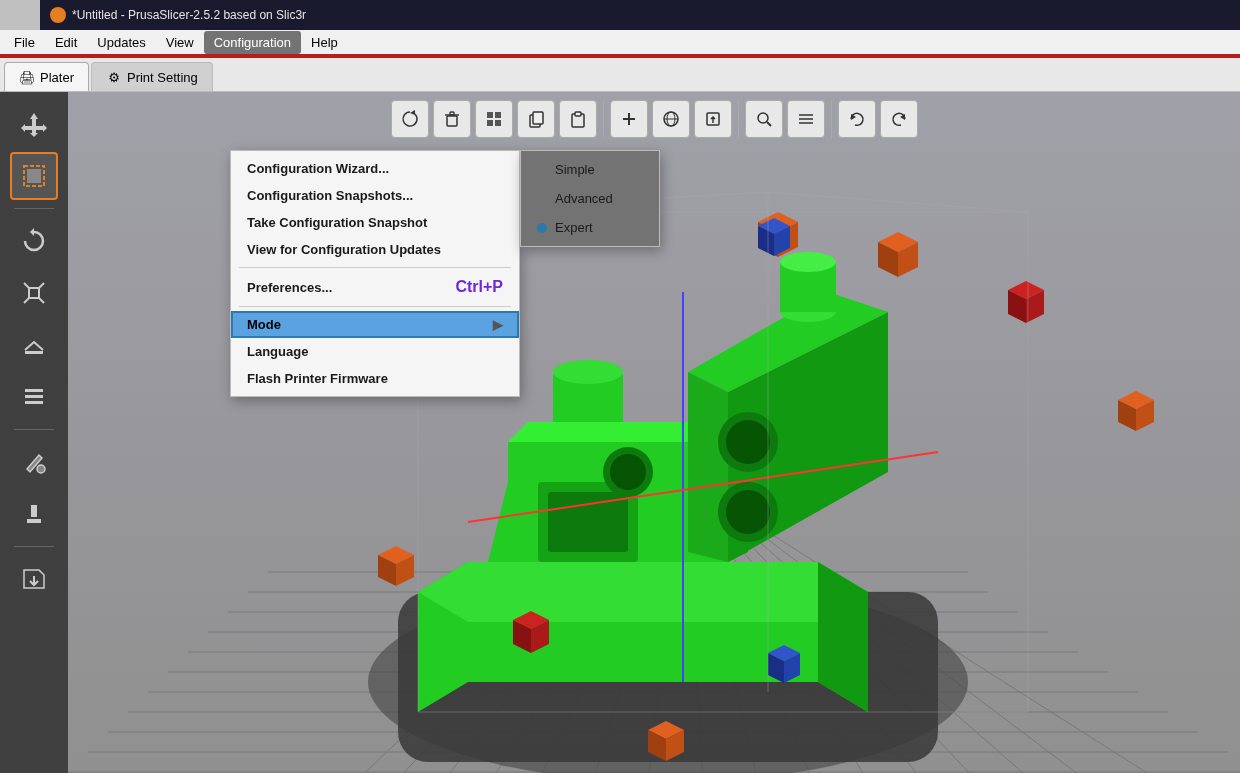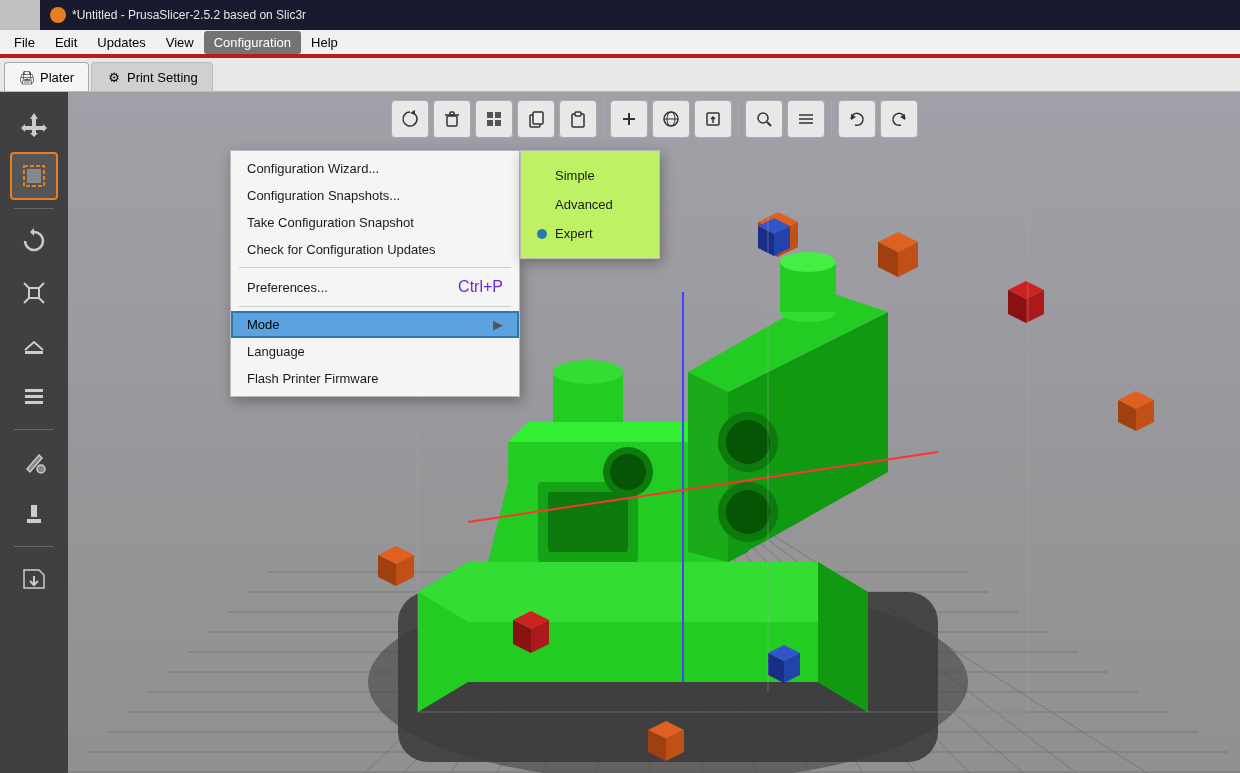--- a/index.html
+++ b/index.html
@@ -183,20 +183,21 @@
     #config-menu {
       position: absolute;
       top: 58px; 
       left: 162px;
       background: #f5f5f5;
       border: 1px solid #bbb;
       box-shadow: 2px 4px 12px rgba(0,0,0,0.3);
       width: 290px;
       z-index: 200;
       padding: 4px 0;
+      font-weight: bold;
     }
     .menu-entry {
       padding: 6px 16px;
       display: flex;
       align-items: center;
       justify-content: space-between;
       cursor: pointer;
       font-size: 13px;
       color: #1a1a1a;
       border-radius: 0;
@@ -218,26 +219,26 @@
       height: 1px;
       background: #ccc;
       margin: 4px 8px;
     }
 
     
     #mode-submenu {
       position: absolute;
       top: 58px;
       left: 452px;
-      background: #bef264;
+      background: #737373;
       border: 1px solid #bbb;
       box-shadow: 2px 4px 12px rgba(0,0,0,0.3);
       width: 140px;
       z-index: 201;
-      padding: 10px 0;
+      padding: 4px 0;
     }
     .submenu-entry {
       padding: 7px 16px;
       display: flex;
       align-items: center;
       gap: 8px;
       cursor: pointer;
       font-size: 13px;
       color: #1a1a1a;
     }
@@ -598,21 +599,21 @@
         <div class="menu-entry">
           <span>Configuration Wizard...</span>
         </div>
         <div class="menu-entry">
           <span>Configuration Snapshots...</span>
         </div>
         <div class="menu-entry">
           <span>Take Configuration Snapshot</span>
         </div>
         <div class="menu-entry">
-          <span>Check for Configuration Updates</span>
+          <span>View for Configuration Updates</span>
         </div>
         <div class="menu-separator"></div>
         <div class="menu-entry">
           <span>Preferences...</span>
           <span class="shortcut">Ctrl+P</span>
         </div>
         <div class="menu-separator"></div>
         <div class="menu-entry highlighted">
           <span>Mode</span>
           <span class="arrow">▶</span>

